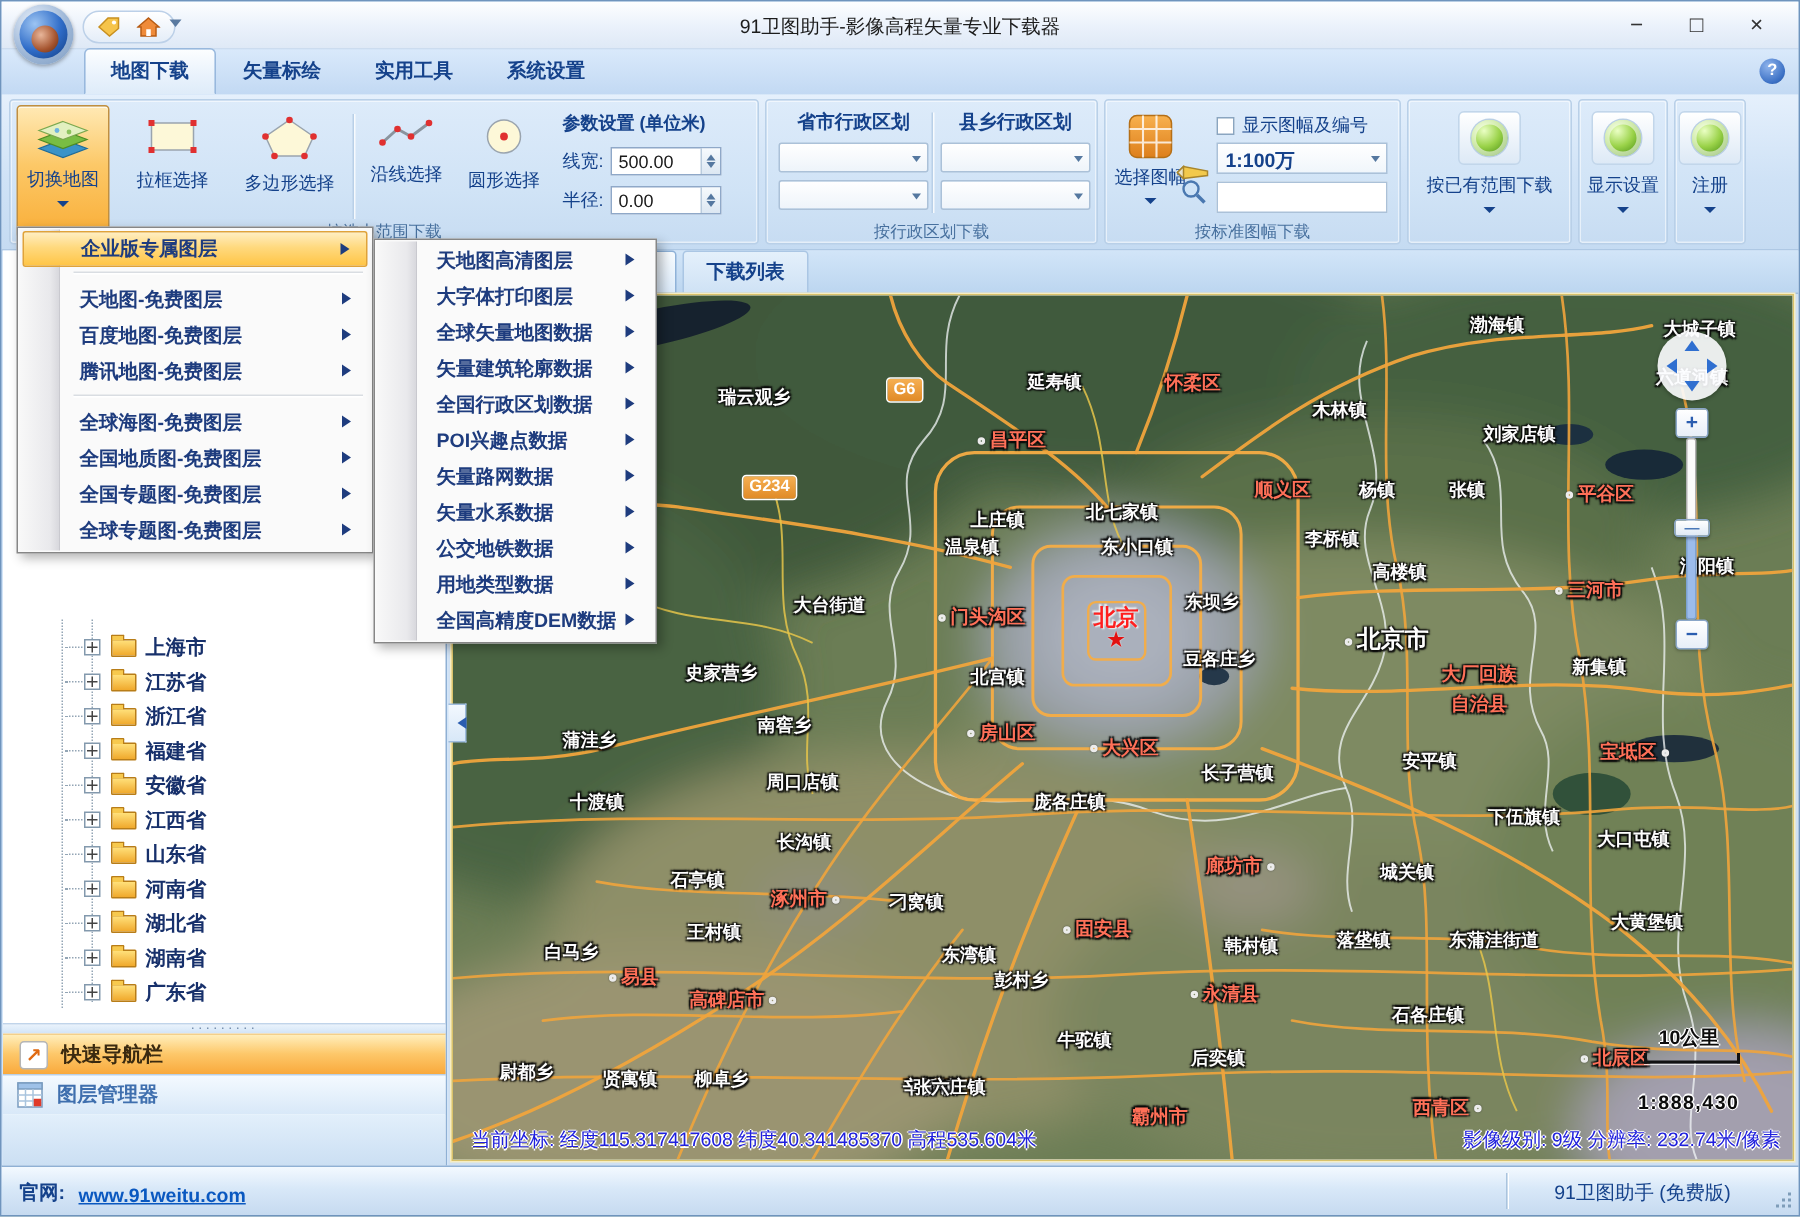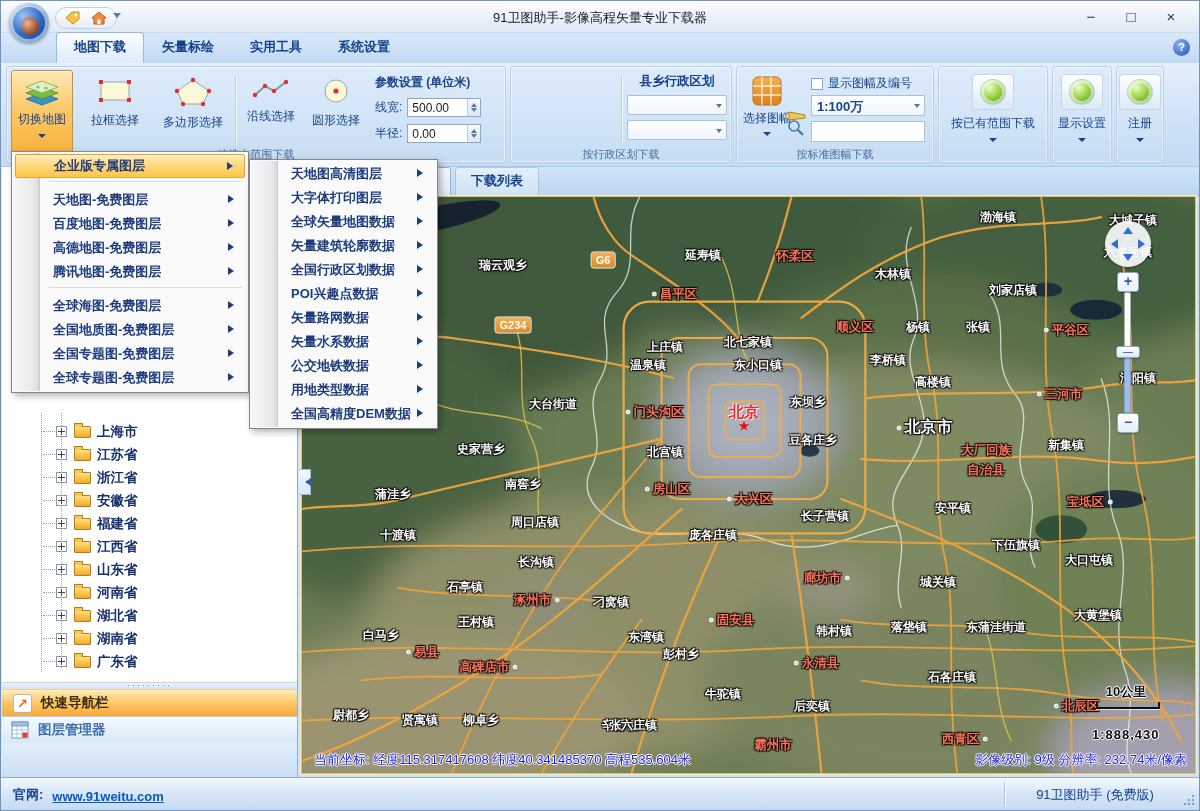--- a/index.html
+++ b/index.html
@@ -305,20 +305,29 @@
                 <i class="tri-up"></i>
                 <i class="tri-dn"></i>
               </div>
           </div>
         </div>
       </div>
       <div class="rgroup-label">按选中范围下载</div>
     </div>
 
     <div class="rgroup g2">
+      <div class="g2col c1">
+        <div class="g2head">省市行政区划</div>
+        <div class="combo">
+            <i class="cb-arrow"></i>
+          </div>
+        <div class="combo">
+            <i class="cb-arrow"></i>
+          </div>
+      </div>
       <div class="g2div"></div>
       <div class="g2col c2">
         <div class="g2head">县乡行政区划</div>
         <div class="combo">
             <i class="cb-arrow"></i>
           </div>
         <div class="combo">
             <i class="cb-arrow"></i>
           </div>
       </div>
@@ -410,26 +419,26 @@
             <span class="t-label">江苏省</span>
           </div>
           <div class="tree-item">
             <span class="t-exp"></span>
             <span class="t-folder"></span>
             <span class="t-label">浙江省</span>
           </div>
           <div class="tree-item">
             <span class="t-exp"></span>
             <span class="t-folder"></span>
+            <span class="t-label">福建省</span>
+          </div>
+          <div class="tree-item">
+            <span class="t-exp"></span>
+            <span class="t-folder"></span>
             <span class="t-label">安徽省</span>
-          </div>
-          <div class="tree-item">
-            <span class="t-exp"></span>
-            <span class="t-folder"></span>
-            <span class="t-label">福建省</span>
           </div>
           <div class="tree-item">
             <span class="t-exp"></span>
             <span class="t-folder"></span>
             <span class="t-label">江西省</span>
           </div>
           <div class="tree-item">
             <span class="t-exp"></span>
             <span class="t-folder"></span>
             <span class="t-label">山东省</span>
@@ -688,24 +697,20 @@
       </div>
       <div class="menu-item">
         <span class="mi-label">天地图-免费图层</span>
         <i class="sub-arrow"></i>
       </div>
       <div class="menu-item">
         <span class="mi-label">百度地图-免费图层</span>
         <i class="sub-arrow"></i>
       </div>
       <div class="menu-item">
-        <span class="mi-label">高德地图-免费图层</span>
-        <i class="sub-arrow"></i>
-      </div>
-      <div class="menu-item">
         <span class="mi-label">腾讯地图-免费图层</span>
         <i class="sub-arrow"></i>
       </div>
       <div class="menu-item separator">
         
         
       </div>
       <div class="menu-item">
         <span class="mi-label">全球海图-免费图层</span>
         <i class="sub-arrow"></i>

